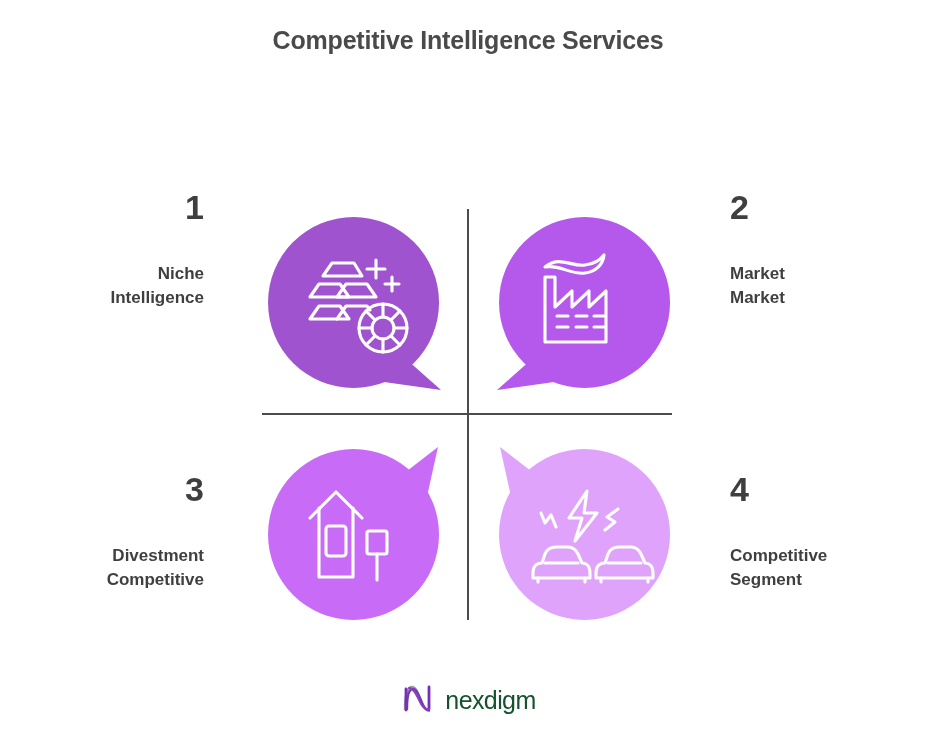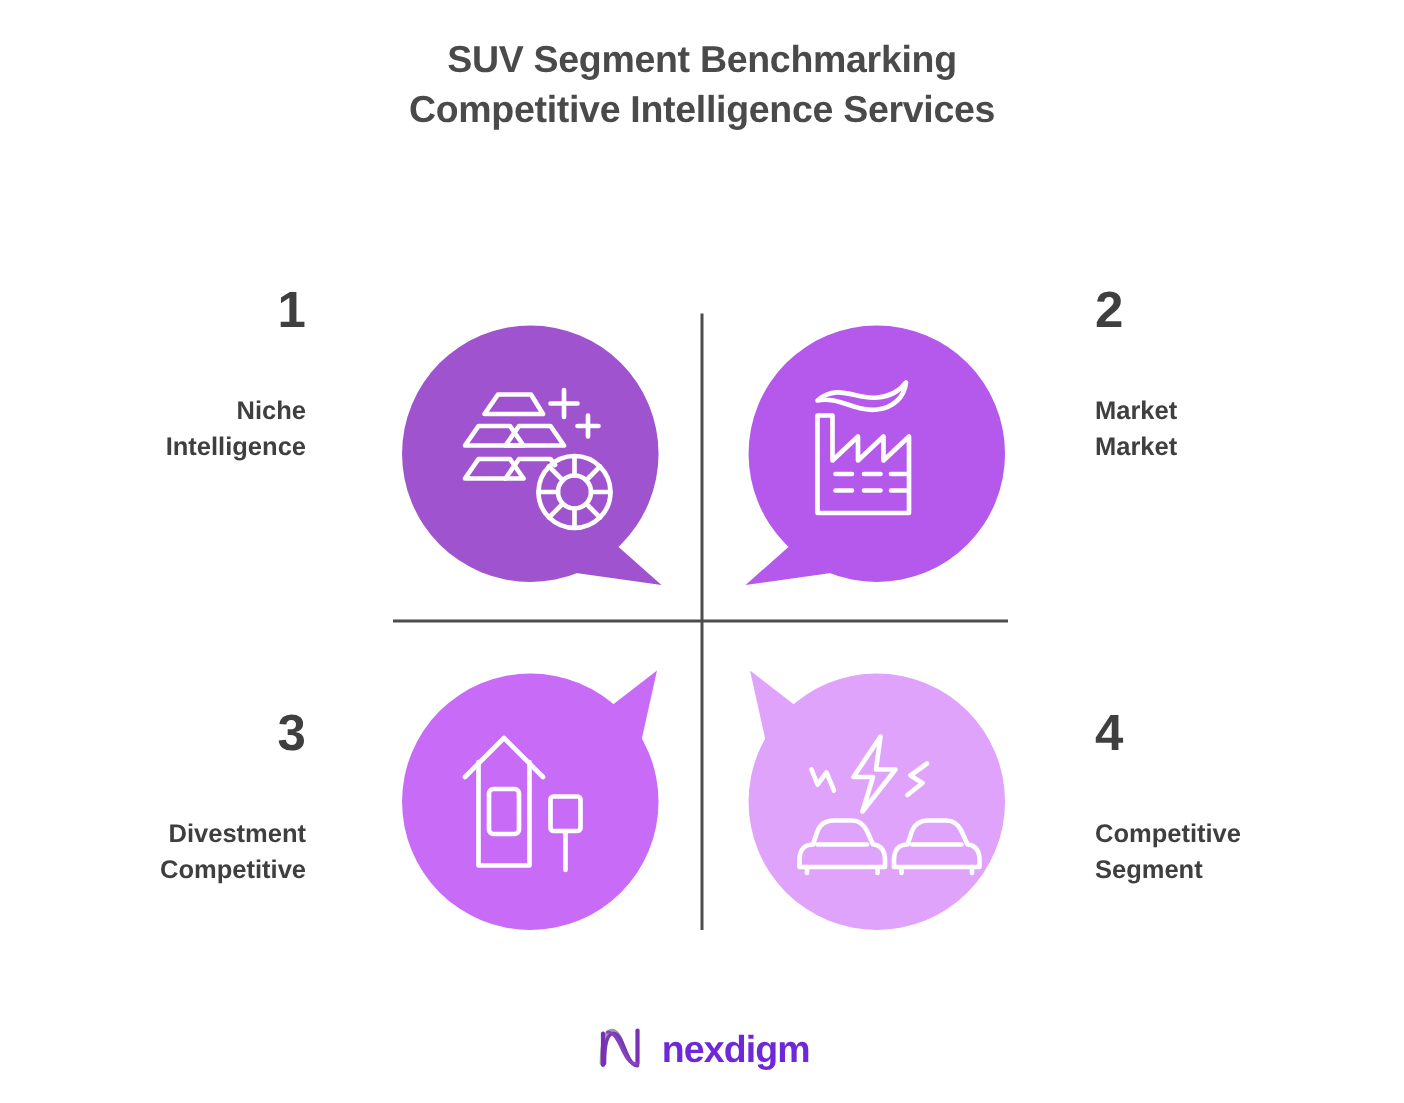--- a/index.html
+++ b/index.html
@@ -105,31 +105,30 @@
     top: 683px;
     width: 936px;
     display: flex;
     align-items: center;
     justify-content: center;
     gap: 9px;
   }
   .logo-mark { display: block; }
   .logo-word {
     font-size: 25px;
-    font-weight: bold;
+    font-weight: normal;
     letter-spacing: -0.6px;
-    color: #6d28d9;
+    color: #14532d;
     line-height: 1;
   }
 </style>
 </head>
 <body>
 
 <div class="title">
-  <span class="title-line">SUV Segment Benchmarking</span>
   <span class="title-line">Competitive Intelligence Services</span>
 </div>
 
 <div class="quad-wrap">
 
   <div class="axis-h"></div>
   <div class="axis-v"></div>
 
   <div class="bubble bubble-q1">
     <svg width="175" height="175" viewBox="0 0 175 175">

